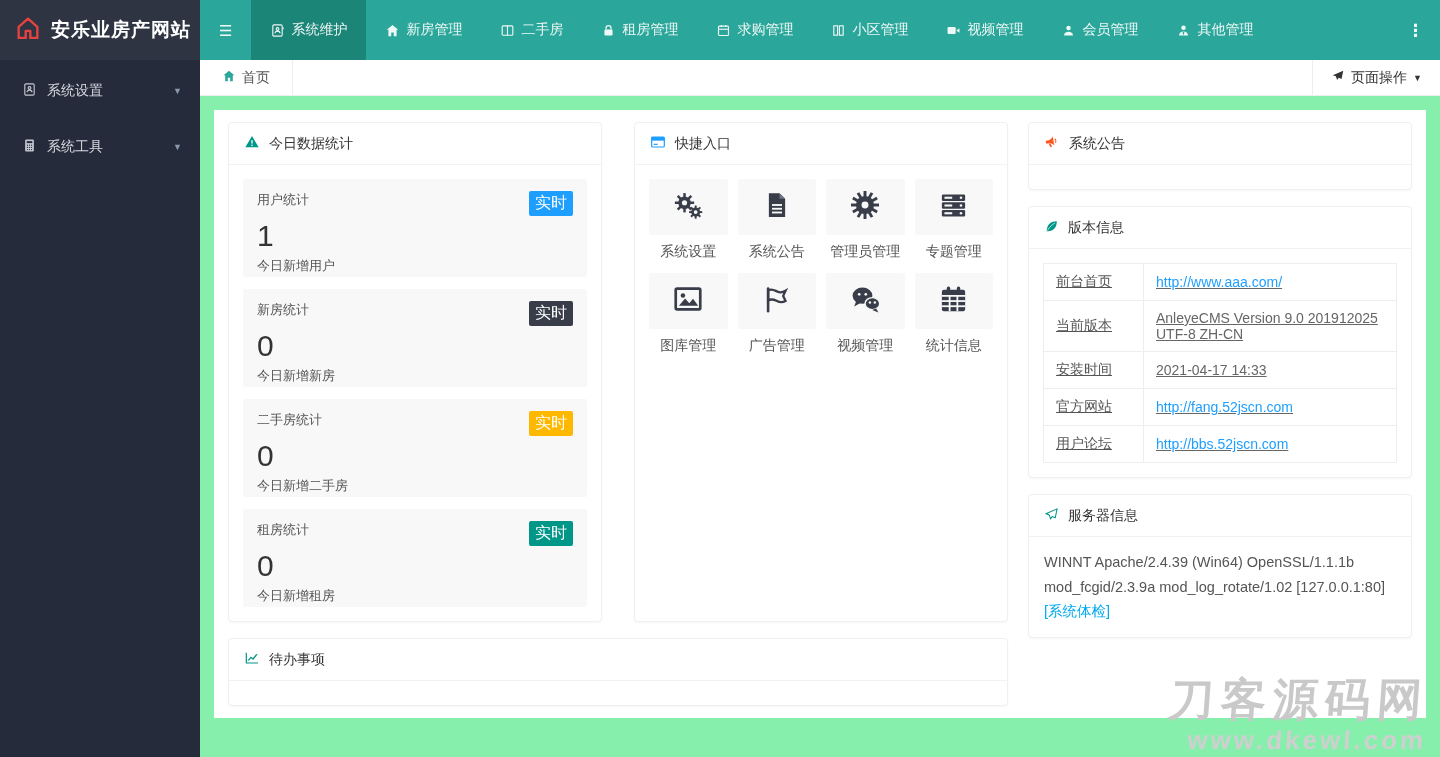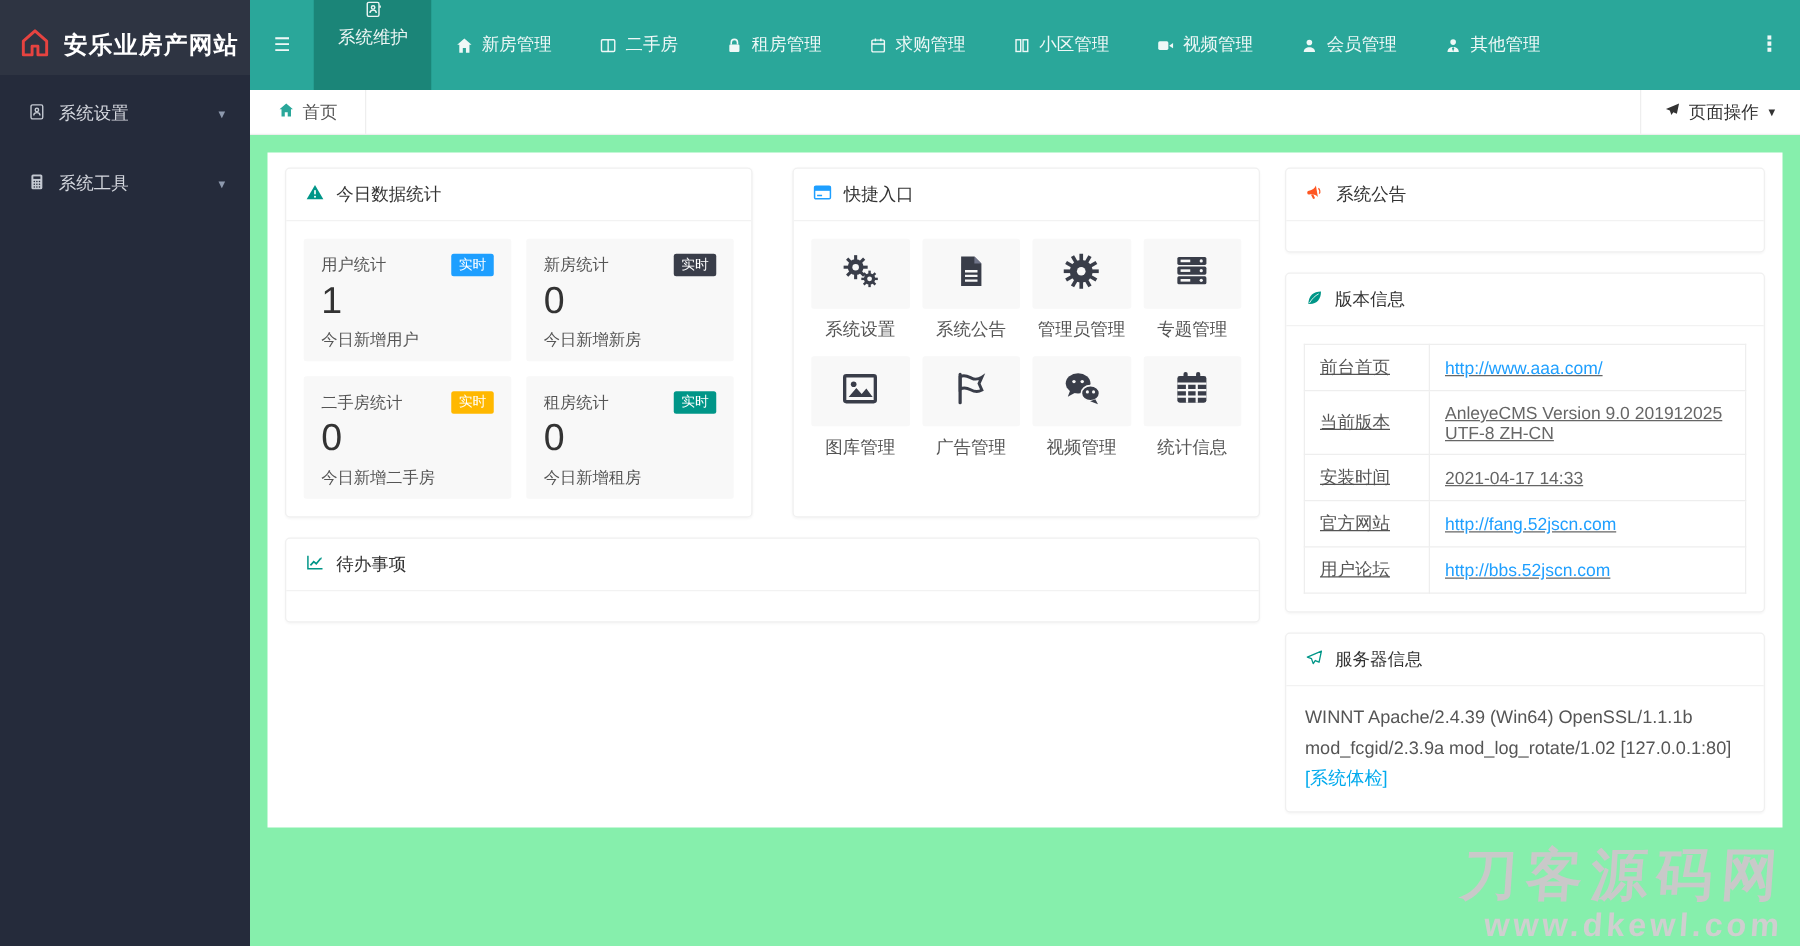--- a/index.html
+++ b/index.html
@@ -3,26 +3,26 @@
 <meta charset="utf-8">
 <style>
   * { margin:0; padding:0; box-sizing:border-box; }
   html,body { width:1440px; height:757px; overflow:hidden; }
   body { font-family:"Liberation Sans","DejaVu Sans",sans-serif; background:#efefef; position:relative; }
   :root{
     --teal:#2aa79a; --teal-dark:#1b8578; --logo-bg:#2e3442; --side-bg:#252b3b;
     --icon-dark:#393d49; --link-blue:#1e9fff; --link-cyan:#01aaed;
   }
   
-  .header{ height:72px; display:flex; background:var(--teal);text-align:right; }
+  .header{ height:60px; display:flex; background:var(--teal);text-align:right; }
   .logo{ width:200px; flex:0 0 200px; background:var(--logo-bg); display:flex; align-items:center; padding-left:14px; cursor:pointer; }
   .logo .ttl{ color:#fff; font-size:19px; font-weight:bold; margin-left:9px; letter-spacing:1px; }
   .topnav{ flex:1; display:flex; align-items:stretch; }
   .nav-item{ display:flex; align-items:center; gap:6px; padding:0 19px; color:rgba(255,255,255,.92); font-size:14px; cursor:pointer; text-decoration:none; }
-  .nav-item.active{ background:var(--teal-dark);flex-direction:column; }
+  .nav-item.active{ background:var(--teal-dark); }
   .nav-item .glyph{ font-size:15px; line-height:1; }
   .nav-item svg{ display:block; }
   .nav-more{ margin-left:auto; padding:0 16px; font-size:17px; font-weight:bold; letter-spacing:0; }
   
   .sidebar{ position:absolute; left:0; top:60px; width:200px; height:697px; background:var(--side-bg); }
   .side-item{ height:50px; display:flex; align-items:center; padding:0 18px 0 22px; color:#d4d7de; font-size:14px; cursor:pointer; margin-top:6px; }
   .side-item .s-label{ margin-left:10px; }
   .side-caret{ margin-left:auto; font-size:9px; color:#8d99ad; }
   
   .main{ margin-left:200px; height:697px; background:#86efac; }
@@ -35,24 +35,24 @@
   .col-right{ flex:1; min-width:0; }
   .row2{ display:flex; gap:32px; }
   .row2 .card{ flex:1; }
   
   .card{ background:#fff; border:1px solid #f0f0f0; border-radius:4px; box-shadow:0 1px 2px rgba(0,0,0,.04); }
   .card-head{ height:42px; display:flex; align-items:center; gap:9px; padding:0 15px; border-bottom:1px solid #f2f2f2; font-size:14px; color:#333; }
   .card-body{ padding:14px; }
   .mt16{ margin-top:16px; }
   .empty-body{ height:24px; }
   
-  .stats-grid{ display:grid; grid-template-columns:1fr 1fr; gap:12px; }
+  .stats-grid{ display:grid; grid-template-columns:1fr; gap:12px; }
   .stat{ background:#f8f8f8; border-radius:2px; padding:12px 14px; height:98px; }
   .stat-top{ display:flex; align-items:flex-start; justify-content:space-between; font-size:13px; color:#555; }
-  .badge{ color:#fff; font-size:11px; padding:2px 6px; border-radius:2px; line-height:1.3; }
+  .badge{ color:#fff; font-size:16px; padding:2px 6px; border-radius:2px; line-height:1.3; }
   .stat-value{ font-size:30px; color:#333; line-height:1.25; margin-top:1px; }
   .stat-desc{ font-size:13px; color:#555; margin-top:3px; }
   
   .tiles{ display:grid; grid-template-columns:repeat(4,1fr); gap:10px; row-gap:12px; }
   .tile{ cursor:pointer; text-align:center; }
   .tile-box{ background:#f8f8f8; border-radius:2px; height:56px; display:flex; align-items:center; justify-content:center; }
   .tile-label{ font-size:14px; color:#555; margin-top:8px; }
   
   .vtable{ width:100%; border-collapse:collapse; font-size:14px; }
   .vtable td{ border:1px solid #eee; padding:9px 12px; color:#666;text-decoration:underline; }

